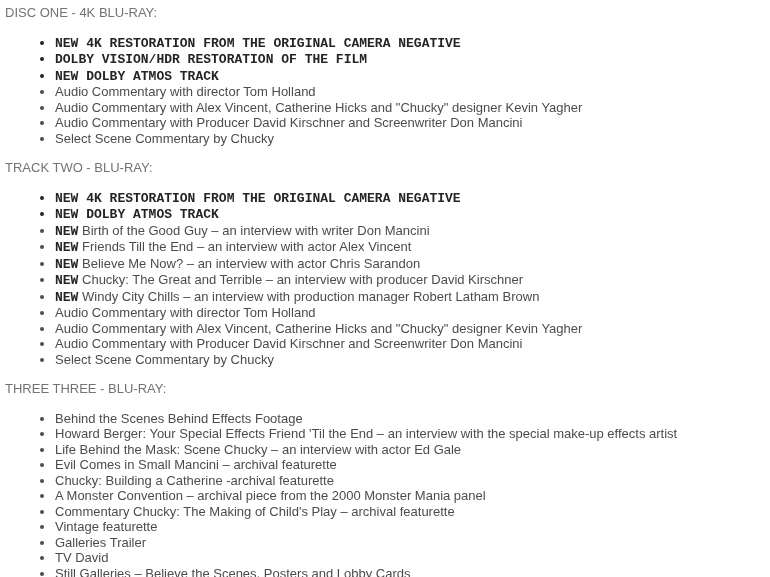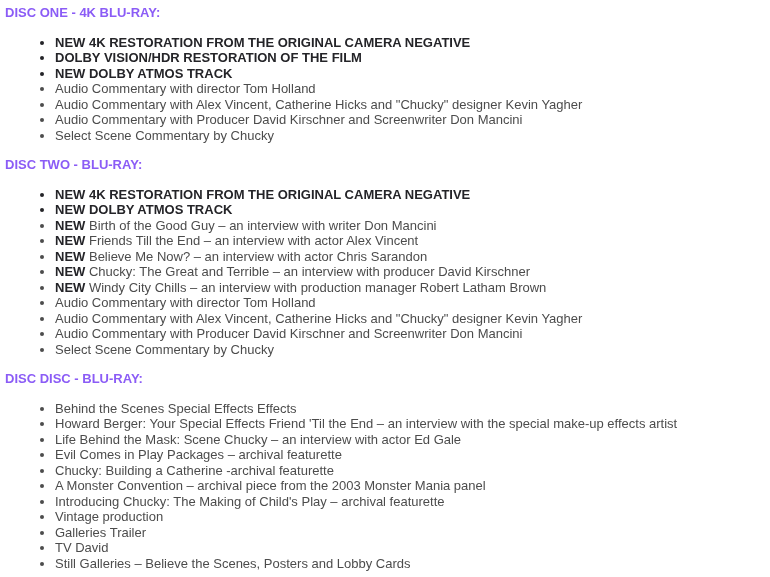--- a/index.html
+++ b/index.html
@@ -14,76 +14,76 @@
     box-sizing: border-box;
     padding: 5px 0 0 5px;
     font-family: "Liberation Sans", "DejaVu Sans", sans-serif;
     font-size: 13px;
     line-height: 15.5px;
     color: #4c4c4c;
     -webkit-font-smoothing: antialiased;
   }
   .disc-heading {
     margin: 0;
-    color: #8b5cf6;
-    font-weight: bold;
+    color: #737373;
   }
   ul.feature-list {
     margin: 14px 0;
     padding-left: 50px;
     list-style: disc;
   }
   ul.feature-list li {
     white-space: nowrap;
     margin: 0;
     padding: 0;
   }
   ul.feature-list li.all-bold {
     color: #242428;
   }
   ul.feature-list li strong {
     color: #242428;
     font-weight: bold;
+    font-family: Liberation Mono, monospace;
   }
 </style>
 </head>
 <body>
 
 <div id="disc-listing">
     <p class="disc-heading">DISC ONE - 4K BLU-RAY:</p>
     <ul class="feature-list">
       <li class="all-bold"><strong>NEW 4K RESTORATION FROM THE ORIGINAL CAMERA NEGATIVE</strong></li>
       <li class="all-bold"><strong>DOLBY VISION/HDR RESTORATION OF THE FILM</strong></li>
       <li class="all-bold"><strong>NEW DOLBY ATMOS TRACK</strong></li>
       <li>Audio Commentary with director Tom Holland</li>
       <li>Audio Commentary with Alex Vincent, Catherine Hicks and "Chucky" designer Kevin Yagher</li>
       <li>Audio Commentary with Producer David Kirschner and Screenwriter Don Mancini</li>
       <li>Select Scene Commentary by Chucky</li>
     </ul>
-    <p class="disc-heading">DISC TWO - BLU-RAY:</p>
+    <p class="disc-heading">TRACK TWO - BLU-RAY:</p>
     <ul class="feature-list">
       <li class="all-bold"><strong>NEW 4K RESTORATION FROM THE ORIGINAL CAMERA NEGATIVE</strong></li>
       <li class="all-bold"><strong>NEW DOLBY ATMOS TRACK</strong></li>
       <li><strong>NEW</strong> Birth of the Good Guy – an interview with writer Don Mancini</li>
       <li><strong>NEW</strong> Friends Till the End – an interview with actor Alex Vincent</li>
       <li><strong>NEW</strong> Believe Me Now? – an interview with actor Chris Sarandon</li>
       <li><strong>NEW</strong> Chucky: The Great and Terrible – an interview with producer David Kirschner</li>
       <li><strong>NEW</strong> Windy City Chills – an interview with production manager Robert Latham Brown</li>
       <li>Audio Commentary with director Tom Holland</li>
       <li>Audio Commentary with Alex Vincent, Catherine Hicks and "Chucky" designer Kevin Yagher</li>
       <li>Audio Commentary with Producer David Kirschner and Screenwriter Don Mancini</li>
       <li>Select Scene Commentary by Chucky</li>
     </ul>
-    <p class="disc-heading">DISC DISC - BLU-RAY:</p>
+    <p class="disc-heading">THREE THREE - BLU-RAY:</p>
     <ul class="feature-list">
-      <li>Behind the Scenes Special Effects Effects</li>
+      <li>Behind the Scenes Behind Effects Footage</li>
       <li>Howard Berger: Your Special Effects Friend 'Til the End – an interview with the special make-up effects artist</li>
       <li>Life Behind the Mask: Scene Chucky – an interview with actor Ed Gale</li>
-      <li>Evil Comes in Play Packages – archival featurette</li>
+      <li>Evil Comes in Small Mancini – archival featurette</li>
       <li>Chucky: Building a Catherine -archival featurette</li>
-      <li>A Monster Convention – archival piece from the 2003 Monster Mania panel</li>
-      <li>Introducing Chucky: The Making of Child's Play – archival featurette</li>
-      <li>Vintage production</li>
+      <li>A Monster Convention – archival piece from the 2000 Monster Mania panel</li>
+      <li>Commentary Chucky: The Making of Child's Play – archival featurette</li>
+      <li>Vintage featurette</li>
       <li>Galleries Trailer</li>
       <li>TV David</li>
       <li>Still Galleries – Believe the Scenes, Posters and Lobby Cards</li>
     </ul>
   </div>
 
 </body></html>

